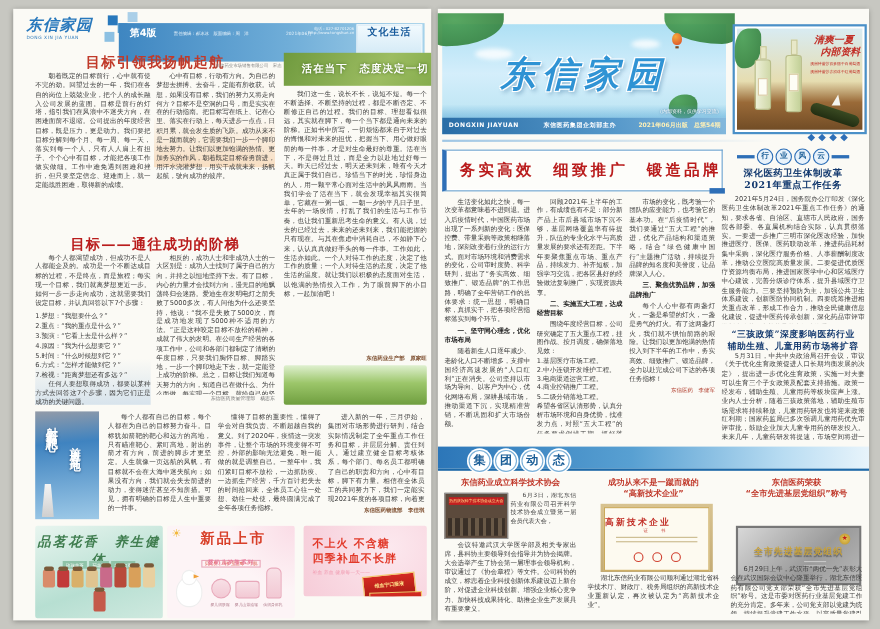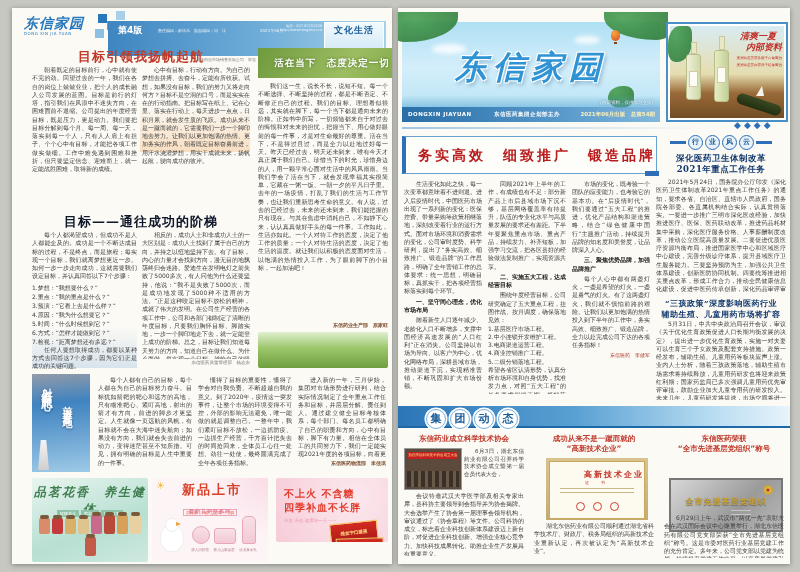--- a/index.html
+++ b/index.html
@@ -14,21 +14,21 @@
   
   .lp-logo-t{font-size:14px;font-weight:bold;font-style:italic;color:#2878bc;letter-spacing:1px;line-height:15px}
   .lp-logo-s{font-size:4px;color:#2878bc;letter-spacing:.5px}
   .lp-deco{width:9px;height:9px;background:#2878bc;box-shadow:9px 7px 0 #5aa0cf,-3px 15px 0 #8cc0e2,18px -3px 0 #aacfe8}
   .lp-bar{background:linear-gradient(90deg,#3e86c1,#6fadd8 55%,#a6d2ea)}
   .lp-ed{font-size:9px;font-weight:bold;color:#fff}
   .lp-small{font-size:4px;color:#eaf4fb}
   .lp-sec{background:linear-gradient(#f2fafe,#cfe7f5);border:1px solid #fff;color:#14589a;
           font-weight:bold;font-size:9px;text-align:center;letter-spacing:1px}
   .red-title{color:#c03a2a;font-weight:bold;font-size:13px;text-align:center;letter-spacing:1px}
-  .blue-title{color:#0f172a;font-weight:bold;font-size:13px;text-align:center;letter-spacing:1px}
+  .blue-title{color:#b91c1c;font-weight:bold;font-size:13px;text-align:center;letter-spacing:1px}
   .byl{font-size:4.5px;color:#777;text-align:right}
   .green-banner{background:linear-gradient(120deg,#6f9a3e,#9dbd62 60%,#7fa847)}
   .green-banner span{display:block;text-align:center;line-height:30px;color:#fff;font-weight:bold;
        font-size:9.5px;letter-spacing:1px;text-shadow:0 0 3px #44691f}
   .grass{background:linear-gradient(180deg,#dff0d0,#9cc66a 45%,#6f9e3f);border-radius:2px}
   .a3box{background:linear-gradient(175deg,#939ba8 0%,#3f83c0 30%,#9dc9e7 100%)}
   .vtxt{writing-mode:vertical-rl;color:#fff;font-weight:bold;font-size:11px;letter-spacing:3px;
         text-shadow:0 1px 2px rgba(0,40,80,.5)}
   .lh-tower{background:linear-gradient(#f4f4f4,#cfcfcf);clip-path:polygon(25% 0,75% 0,100% 100%,0 100%)}
   .list6{font-size:6px;line-height:1.5;color:#3c3c3c}
@@ -92,21 +92,21 @@
   .grp-c{width:18px;height:18px;border-radius:50%;background:#fff;border:1px solid #7ab0d8;box-shadow:0 0 0 1.5px #fff;
          color:#1b5e97;font-weight:bold;font-size:11px;text-align:center;line-height:17px;display:inline-block;margin-right:4px}
   .news-t{color:#c0392b;font-weight:bold;font-size:7.5px;text-align:center;line-height:1.35}
   .photo{background:#5c4a3c;border:1px solid #999}
   .photo .banner{position:absolute;top:3px;left:3px;right:3px;height:7px;background:#c42020;color:#ffe08a;
                  font-size:3.5px;text-align:center;line-height:7px;overflow:hidden}
   .photo .crowd{position:absolute;left:2px;right:2px;bottom:2px;height:16px;
                 background:repeating-linear-gradient(90deg,#3a3028 0 4px,#6a5a48 4px 7px)}
   .cert{background:linear-gradient(#d8c391,#c4ab74);padding:3px}
   .cert-in{background:#fdfaf0;border:1px solid #caa95a;height:100%;position:relative}
-  .cert-t{color:#c23028;font-weight:bold;font-size:8px;letter-spacing:2px;text-align:right;margin-top:7px}
+  .cert-t{color:#c23028;font-weight:bold;font-size:8px;letter-spacing:2px;text-align:left;margin-top:7px}
   .cert-s{color:#c23028;font-size:4px;text-align:center;letter-spacing:4px}
   .cert-line{height:1px;background:#c9b88a;margin:3px 10px 0 10px}
   .seal{width:7px;height:7px;border:1px solid #d04030;border-radius:50%;display:inline-block;margin:0 4px}
   .plaque{background:linear-gradient(135deg,#d8d8d8,#9a9a9a 60%,#b8b8b8);border:2px solid #777;position:relative}
   .plaque-t{color:#c9a23a;font-weight:bold;font-size:8px;letter-spacing:1px;text-align:center;margin-top:16px;
             text-shadow:0 1px 1px rgba(0,0,0,.4)}
   .emblem{position:absolute;right:8px;top:5px;width:10px;height:10px;border-radius:50%;
           background:radial-gradient(#e8c85a,#b8902a);color:#c02020;font-size:6px;text-align:center;line-height:10px}
   .plaque-line{height:1px;background:#c8c8c8;margin:3px 30px 0 60px}
 </style>

